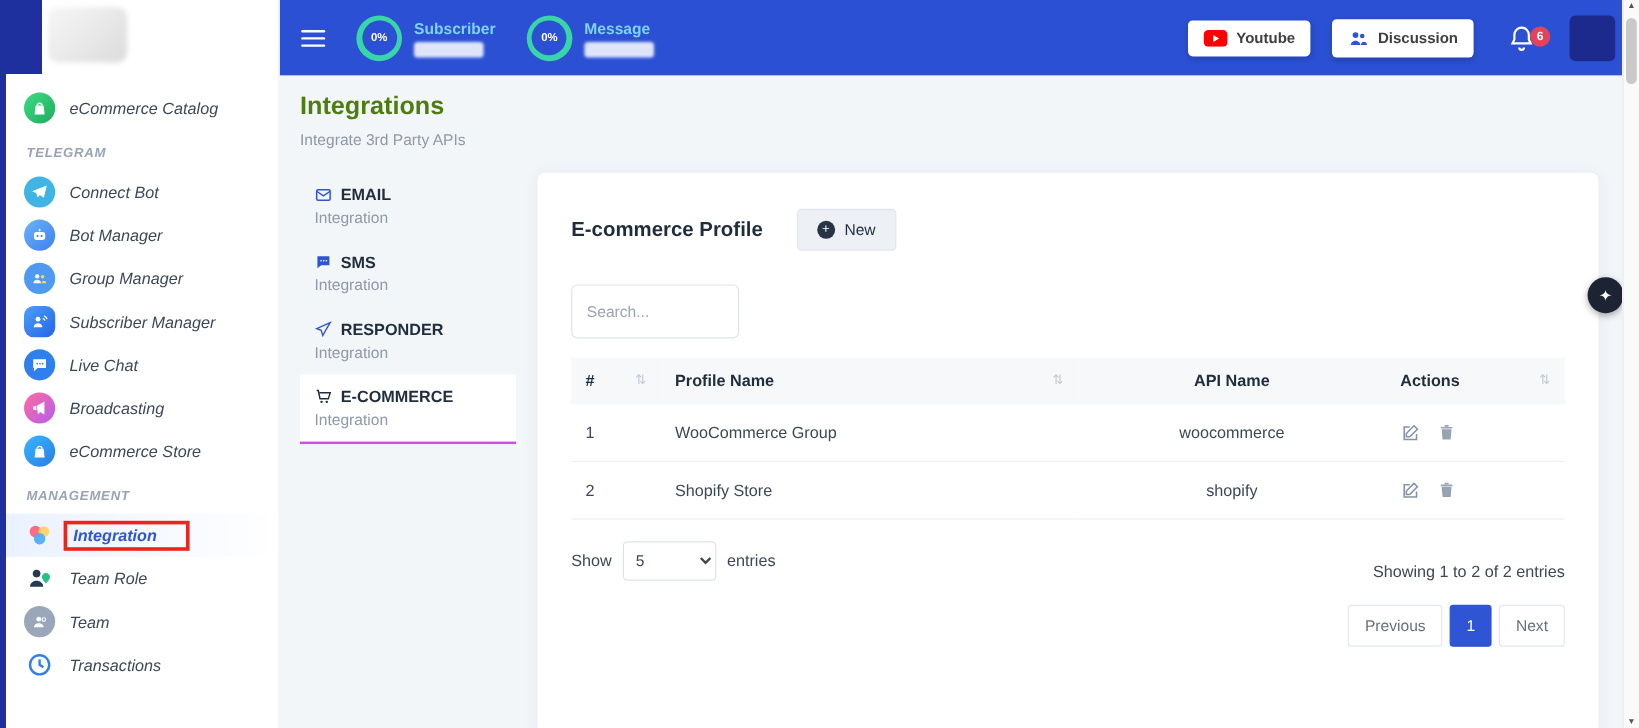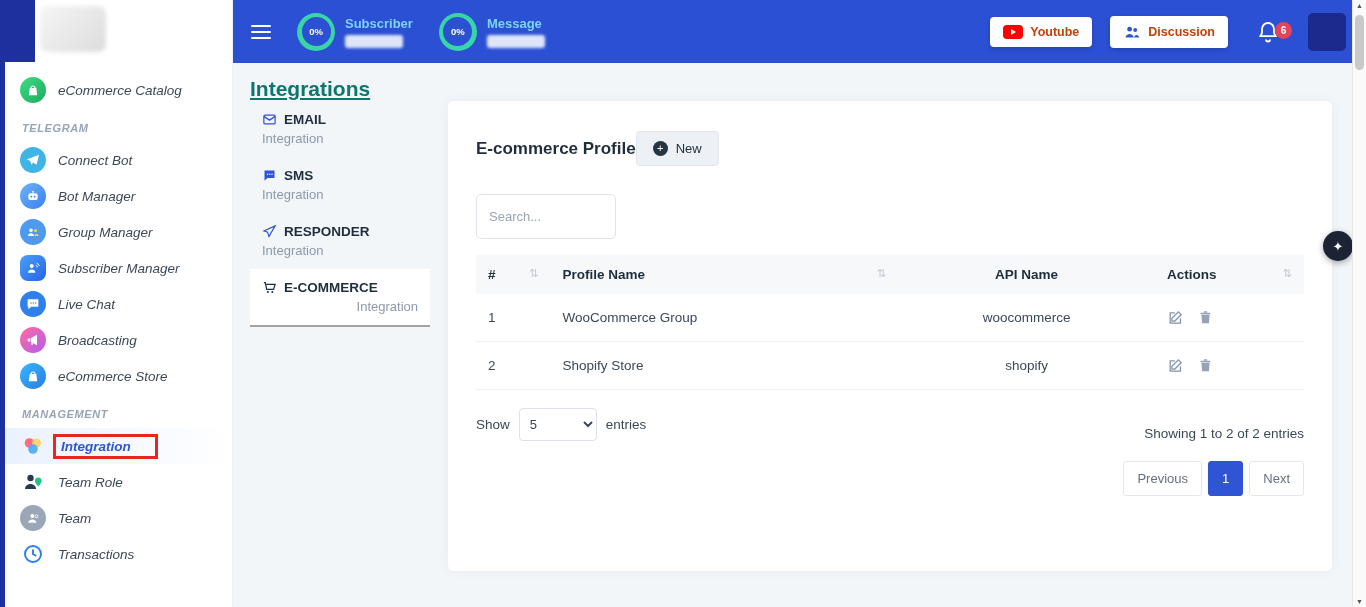--- a/index.html
+++ b/index.html
@@ -41,42 +41,42 @@
   
   .topbar { height: 63px; background: #2b50d4; display: flex; align-items: center; padding: 0 20px 0 18px; gap: 26px; flex-shrink: 0; }
   .hamburger { width: 20px; display: flex; flex-direction: column; gap: 4px; cursor: pointer; }
   .hamburger span { display: block; height: 2px; background: #fff; border-radius: 1px; }
   .stat { display: flex; align-items: center; gap: 10px; }
   .ring { width: 38px; height: 38px; border-radius: 50%; background: #38d6a7; display: flex; align-items: center; justify-content: center; }
   .ring-inner { width: 29px; height: 29px; border-radius: 50%; background: #2b50d4; display: flex; align-items: center; justify-content: center; color: #fff; font-size: 9.5px; font-weight: bold; }
   .stat-label { font-size: 13px; font-weight: bold; color: #7dd3fc; }
   .redacted { width: 58px; height: 13px; margin-top: 4px; background: rgba(255,255,255,.85); border-radius: 3px; filter: blur(1.5px); }
   .tb-right { margin-left: auto; display: flex; align-items: center; gap: 18px; }
-  .tb-btn { background: #fff; border: none; border-radius: 4px; padding: 8px 13px; display: flex; align-items: center; gap: 7px; font-size: 12.5px; font-weight: bold; color: #c2410c; box-shadow: 0 2px 5px rgba(0,0,0,.18); cursor: pointer; font-family: inherit; }
+  .tb-btn { background: #fff; border: none; border-radius: 4px; padding: 8px 13px; display: flex; align-items: center; gap: 7px; font-size: 12.5px; font-weight: bold; color: #404040; box-shadow: 0 2px 5px rgba(0,0,0,.18); cursor: pointer; font-family: inherit; }
   .bell-wrap { position: relative; cursor: pointer; margin: 0 10px; }
   .bell-wrap svg { width: 24px; height: 24px; display: block; }
   .badge { position: absolute; top: 2px; right: -12px; min-width: 17px; height: 17px; border-radius: 50%; background: #e4435a; color: #fff; font-size: 10px; font-weight: bold; display: flex; align-items: center; justify-content: center; }
   .avatar { width: 38px; height: 38px; border-radius: 5px; background: #1b2a8c; cursor: pointer; }
 
   
   .content { flex: 1; background: #f3f6f9; padding: 14px 34px 0 17px; overflow: hidden; }
-  .page-title { font-size: 21px; font-weight: bold; color: #0f766e; text-decoration: underline; }
+  .page-title { font-size: 21px; font-weight: bold; color: #4d7c0f; }
   .page-sub { font-size: 13px; color: #8e99a9; margin: 8px 0 20px; }
   .body-row { display: flex; gap: 18px; align-items: flex-start; }
 
   .int-nav { width: 180px; flex-shrink: 0; }
   .int-item { padding: 11px 12px; cursor: pointer; }
   .int-item .int-top { display: flex; align-items: center; gap: 7px; }
   .int-item .int-top svg { width: 15px; height: 15px; }
   .int-item .t { font-size: 13.5px; font-weight: bold; color: #1f2d3d; }
   .int-item .s { font-size: 13px; color: #8e99a9; margin-top: 4px; }
-  .int-item.active { background: #fff; border-bottom: 2px solid #a3a3a3; text-align: right; }
+  .int-item.active { background: #fff; border-bottom: 2px solid #d946ef; }
 
   .card { flex: 1; background: #fff; border-radius: 6px; box-shadow: 0 0 12px rgba(31,45,61,.06); padding: 30px 28px; min-height: 470px; }
-  .card-head { display: flex; align-items: center; margin-bottom: 28px; }
+  .card-head { display: flex; align-items: center; gap: 28px; margin-bottom: 28px; }
   .card-title { font-size: 17px; font-weight: bold; color: #1f2d3d; }
   .new-btn { background: #edf0f4; border: 1px solid #e2e6ec; border-radius: 4px; padding: 9px 16px; display: flex; align-items: center; gap: 8px; font-size: 13px; color: #1f2d3d; cursor: pointer; font-family: inherit; }
   .plus-circle { width: 15px; height: 15px; border-radius: 50%; background: #273444; color: #fff; font-size: 11px; line-height: 1; display: flex; align-items: center; justify-content: center; }
   .search { width: 140px; height: 45px; border: 1px solid #dfe4ea; border-radius: 5px; padding: 0 12px; font-size: 13px; color: #3c4858; margin-bottom: 16px; font-family: inherit; outline: none; }
   .search::placeholder { color: #9aa4b2; }
 
   table { width: 100%; border-collapse: collapse; }
   th { background: #f7f8fa; text-align: left; padding: 12px; font-size: 13.5px; color: #1f2d3d; font-weight: bold; cursor: pointer; }
   th.center { text-align: center; }
   .sort { float: right; color: #c3cad4; font-size: 11px; font-weight: normal; }
@@ -306,20 +306,21 @@
             </svg>
           <span class="badge">6</span>
         </div>
 
         <div class="avatar"></div>
       </div>
     </div>
 
     <div class="content">
       <div class="page-title">Integrations</div>
+      <div class="page-sub">Integrate 3rd Party APIs</div>
 
       <div class="body-row">
 
         <div class="int-nav">
 
           <div class="int-item">
             <div class="int-top">
               <span style="display:flex;">
                 <svg viewBox="0 0 24 24" width="15" height="15">
                     <rect x="3" y="5" width="18" height="14" rx="2" fill="none" stroke="#2f55d4" stroke-width="2"></rect>

